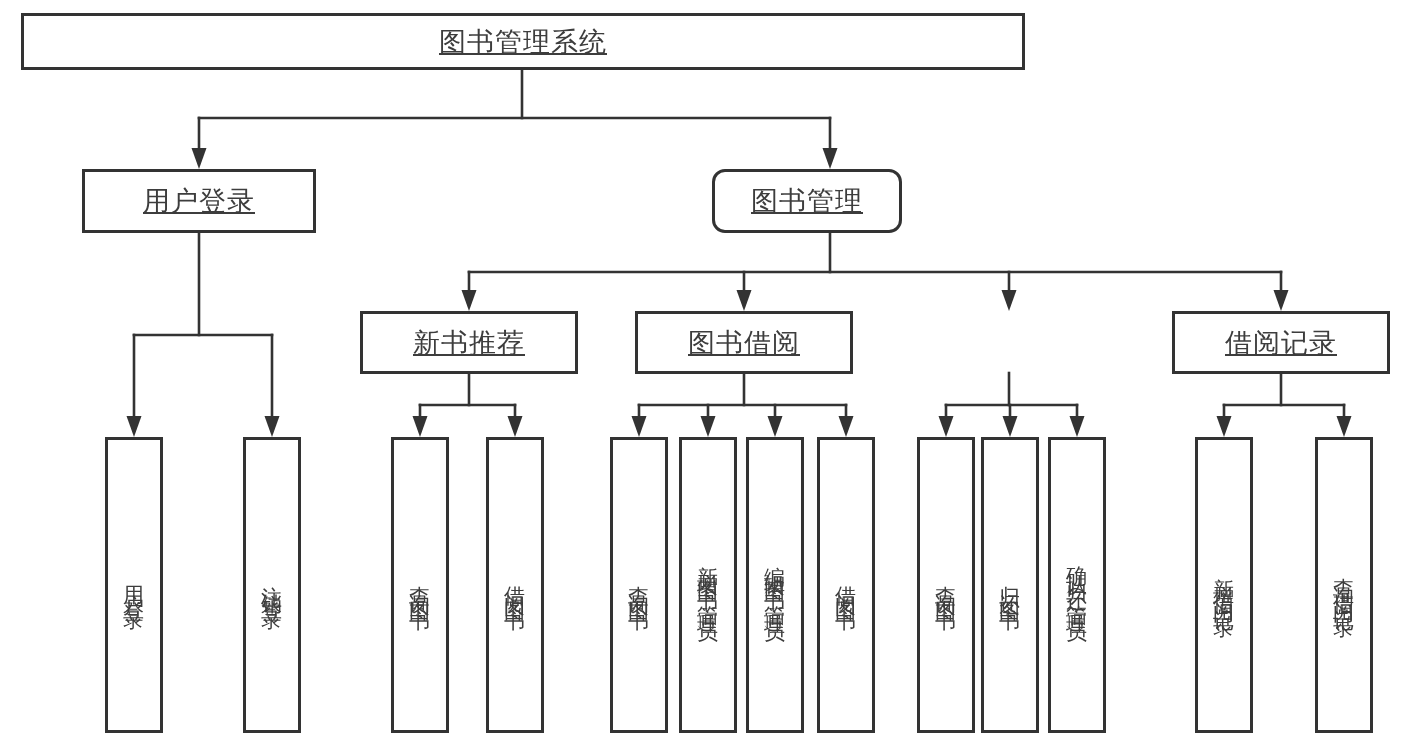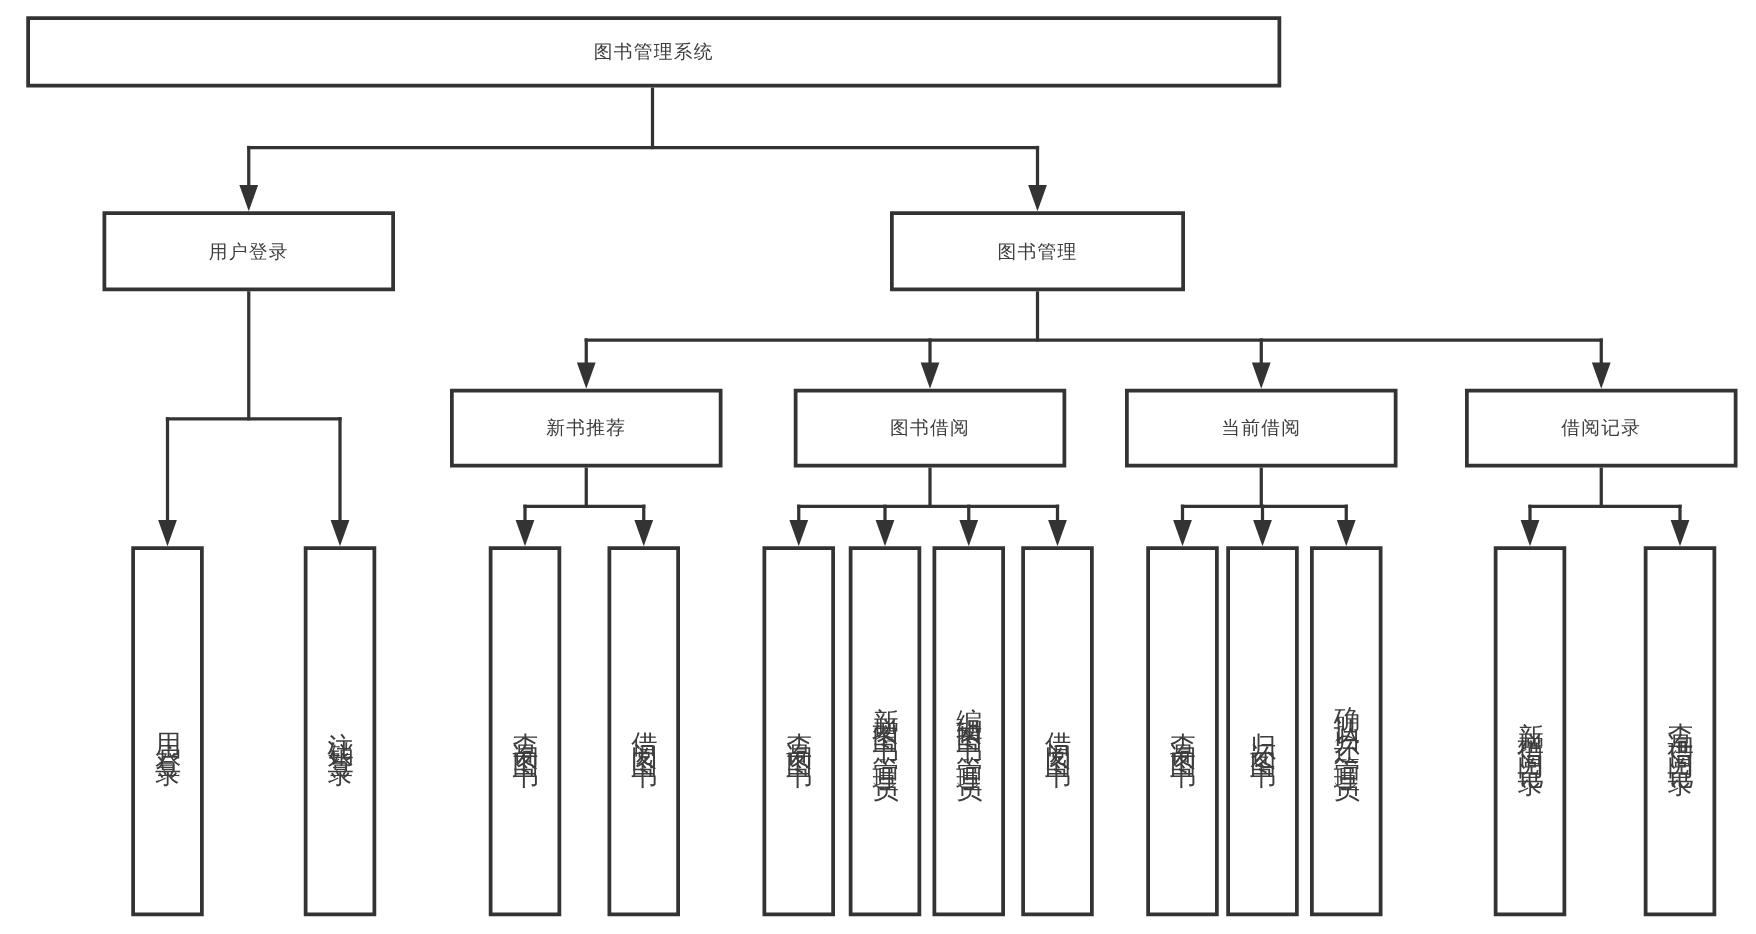--- a/index.html
+++ b/index.html
@@ -23,21 +23,21 @@
     position:absolute;
     box-sizing:border-box;
     border:3px solid var(--line);
     background:#ffffff;
     display:flex;
     align-items:center;
     justify-content:center;
     color:var(--text);
     z-index:1;
   }
-  .hbox{font-size:15px;letter-spacing:1px;}
+  .hbox{font-size:27px;letter-spacing:1px;text-decoration:underline;}
   .vbox{
     writing-mode:vertical-rl;
     text-orientation:mixed;
     font-size:21px;
     letter-spacing:8px;
     line-height:1;
     top:437px;
     width:58px;
     height:296px;
   }
@@ -128,25 +128,24 @@
       <line x1="1224" y1="405" x2="1224" y2="419"></line>
       <polygon points="1216.5,416 1231.5,416 1224,437"></polygon>
       <line x1="1344" y1="405" x2="1344" y2="419"></line>
       <polygon points="1336.5,416 1351.5,416 1344,437"></polygon>
     </g>
   </svg>
 
   <div class="box hbox" style="left:21px;top:13px;width:1004px;height:57px;">图书管理系统</div>
 
   <div class="box hbox" style="left:82px;top:169px;width:234px;height:64px;">用户登录</div>
-  <div class="box hbox" style="left:712px;top:169px;width:236px;height:64px;">图书管理</div>
+  <div class="box hbox" style="left:712px;top:169px;width:190px;height:64px;border-radius:13px;">图书管理</div>
 
   <div class="box hbox" style="left:360px;top:311px;width:218px;height:63px;">新书推荐</div>
   <div class="box hbox" style="left:635px;top:311px;width:218px;height:63px;">图书借阅</div>
-  <div class="box hbox" style="left:900px;top:311px;width:218px;height:63px;">当前借阅</div>
   <div class="box hbox" style="left:1172px;top:311px;width:218px;height:63px;">借阅记录</div>
 
   <div class="box vbox" style="left:105px;">用户登录</div>
   <div class="box vbox" style="left:243px;">注销登录</div>
 
   <div class="box vbox" style="left:391px;">查询图书</div>
   <div class="box vbox" style="left:486px;">借阅图书</div>
 
   <div class="box vbox" style="left:610px;">查询图书</div>
   <div class="box vbox" style="left:679px;">新增图书（管理员）</div>

